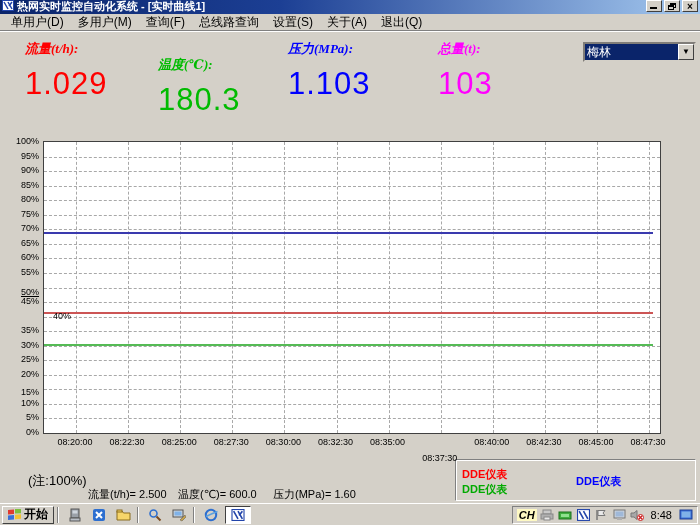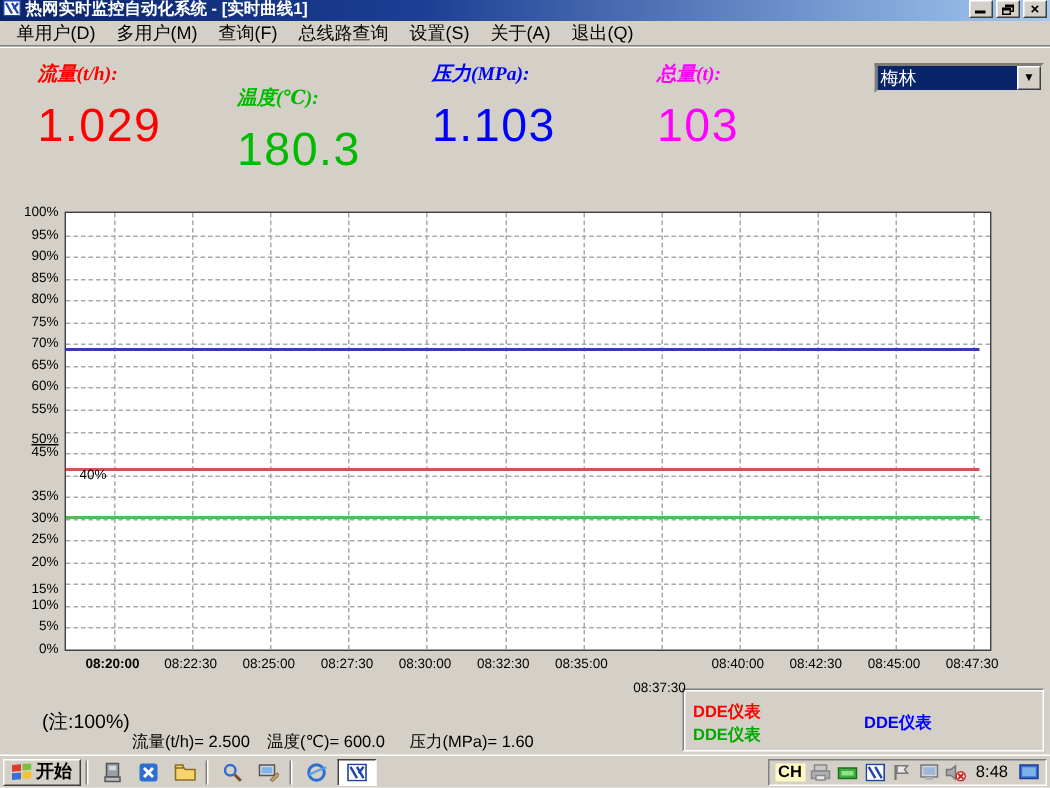--- a/index.html
+++ b/index.html
@@ -65,21 +65,21 @@
     background:#d4d0c8; border-top:1px solid #fff; display:flex; align-items:center; padding:1px 2px; }
   #startbtn { height:18px; display:flex; align-items:center; gap:3px; padding:0 5px;
     background:#d4d0c8; border:1px solid; border-color:#fff #404040 #404040 #fff; }
   #startbtn span { font-size:12px; font-weight:bold; }
   .ql-btn { width:22px; height:18px; display:flex; align-items:center; justify-content:center; margin-left:2px; }
   .tb-sep { width:2px; height:16px; margin:0 3px; border-left:1px solid #808080; border-right:1px solid #fff; }
   #taskbtn { width:26px; height:18px; margin-left:3px; background:#fff;
     border:1px solid; border-color:#404040 #fff #fff #404040; display:flex; align-items:center; justify-content:center; }
   #tray { margin-left:auto; height:18px; display:flex; align-items:center; gap:3px;
     border:1px solid; border-color:#808080 #fff #fff #808080; padding:0 4px; }
-  #langbox { font-size:11px; font-weight:bold; background:#fef9c3; padding:0 2px; }
+  #langbox { font-size:11px; font-weight:bold; background:#fef9c3; padding:0 2px;font-style:italic; }
   #clock { font-size:11px; padding:0 3px; }
   .tray-ic { width:15px; height:14px; display:flex; align-items:center; justify-content:center; }
 </style>
 </head>
 <body>
 
 <div id="screen">
 
   <div id="titlebar">
     <svg class="ticon" viewBox="0 0 12 11">
@@ -309,21 +309,21 @@
     <div class="ytick" style="left: 0px; top: 296.05px;">45%</div>
     <div class="ytick" style="left: 0px; top: 310.6px; margin-left: 32px;">40%</div>
     <div class="ytick" style="left: 0px; top: 325.15px;">35%</div>
     <div class="ytick" style="left: 0px; top: 339.7px;">30%</div>
     <div class="ytick" style="left: 0px; top: 354.25px;">25%</div>
     <div class="ytick" style="left: 0px; top: 368.8px;">20%</div>
     <div class="ytick" style="left: 0px; top: 387px;">15%</div>
     <div class="ytick" style="left: 0px; top: 397.9px;">10%</div>
     <div class="ytick" style="left: 0px; top: 412.45px;">5%</div>
     <div class="ytick" style="left: 0px; top: 427px;">0%</div>
-    <div class="xtick" style="left: 45px; font-weight: bold;">08:20:00</div>
+    <div class="xtick" style="left: 45px;">08:20:00</div>
     <div class="xtick" style="left: 97.1px;">08:22:30</div>
     <div class="xtick" style="left: 149.2px;">08:25:00</div>
     <div class="xtick" style="left: 201.3px;">08:27:30</div>
     <div class="xtick" style="left: 253.4px;">08:30:00</div>
     <div class="xtick" style="left: 305.5px;">08:32:30</div>
     <div class="xtick" style="left: 357.6px;">08:35:00</div>
     <div class="xtick" style="left: 409.7px; margin-top: 16px;">08:37:30</div>
     <div class="xtick" style="left: 461.8px;">08:40:00</div>
     <div class="xtick" style="left: 513.9px;">08:42:30</div>
     <div class="xtick" style="left: 566px;">08:45:00</div>

